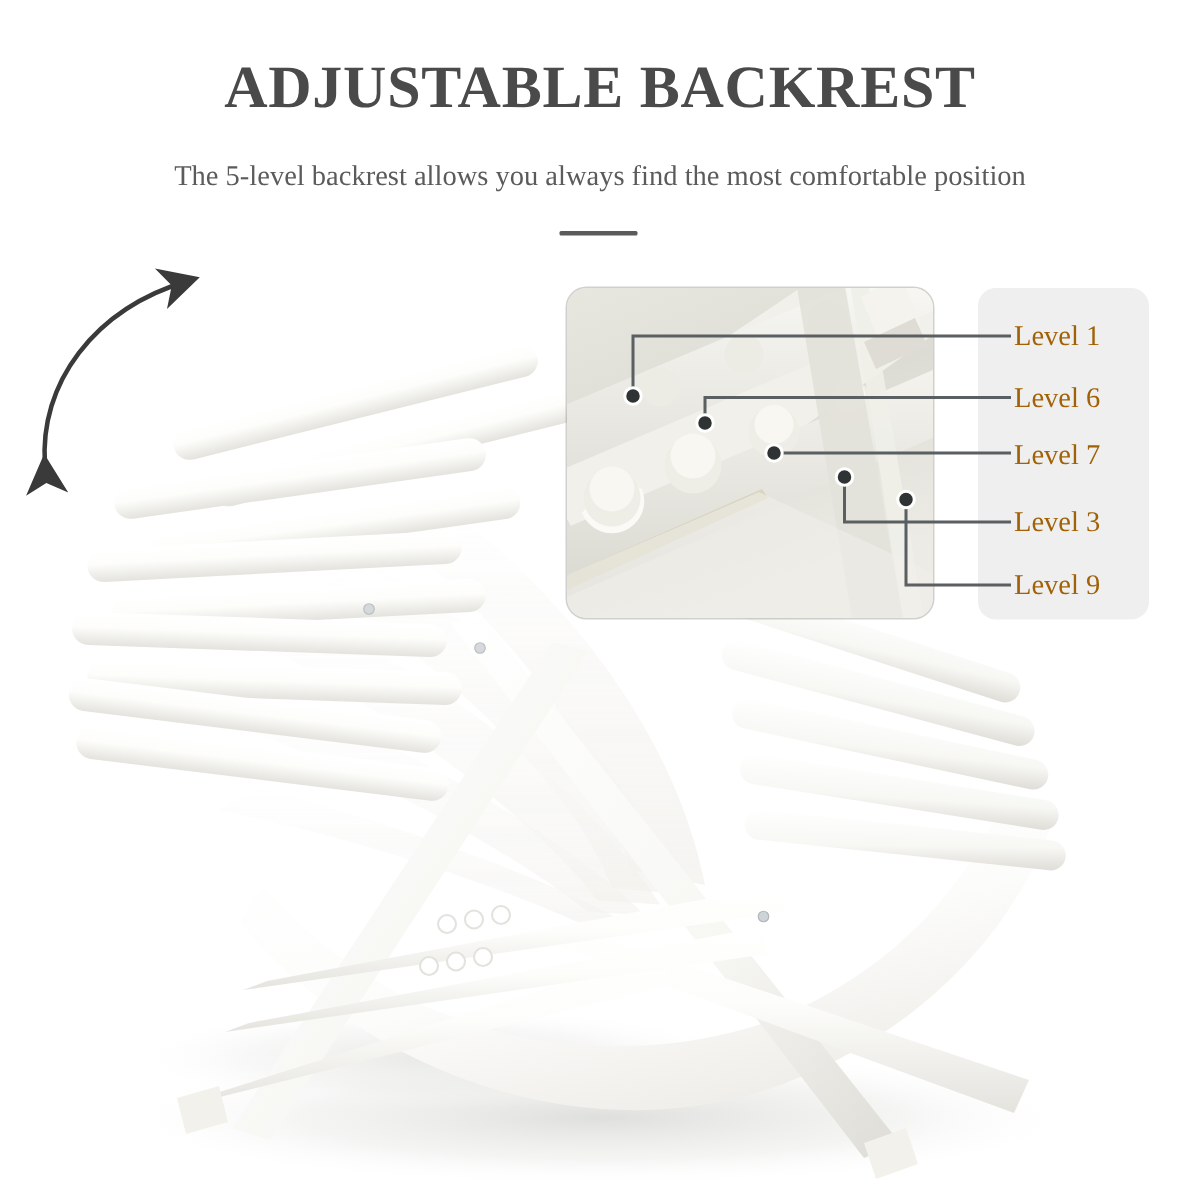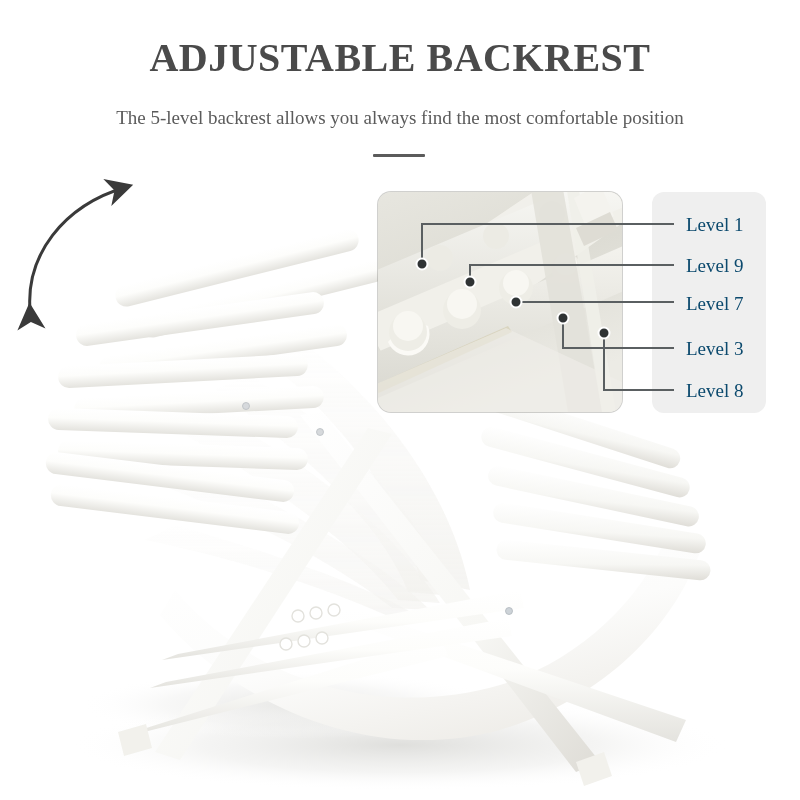--- a/index.html
+++ b/index.html
@@ -95,24 +95,24 @@
     position: absolute;
     left: 274px;
     top: 0;
     width: 114px;
     height: 221px;
     background: #efefef;
     border-radius: 12px;
   }
   .level-label {
     position: absolute;
-    left: 308px;
+    left: 298px;
     font-size: 19px;
     font-weight: 300;
-    color: #0c4a6e;
+    color: #a16207;
     white-space: nowrap;
     line-height: 1;
   }
   .leaders {
     position: absolute;
     left: 0;
     top: 0;
     width: 388px;
     height: 222px;
     pointer-events: none;
@@ -347,19 +347,19 @@
       <g fill="#2f3334" stroke="#ffffff" stroke-width="2">
         <circle cx="44" cy="72" r="5.5"></circle>
         <circle cx="92" cy="90" r="5.5"></circle>
         <circle cx="138" cy="110" r="5.5"></circle>
         <circle cx="185" cy="126" r="5.5"></circle>
         <circle cx="226" cy="141" r="5.5"></circle>
       </g>
     </svg>
 
     <div class="level-label" style="top:23px">Level 1</div>
-    <div class="level-label" style="top:64px">Level 9</div>
+    <div class="level-label" style="top:64px">Level 6</div>
     <div class="level-label" style="top:102px">Level 7</div>
     <div class="level-label" style="top:147px">Level 3</div>
-    <div class="level-label" style="top:189px">Level 8</div>
+    <div class="level-label" style="top:189px">Level 9</div>
   </div>
 
 </div>
 
 </body></html>

